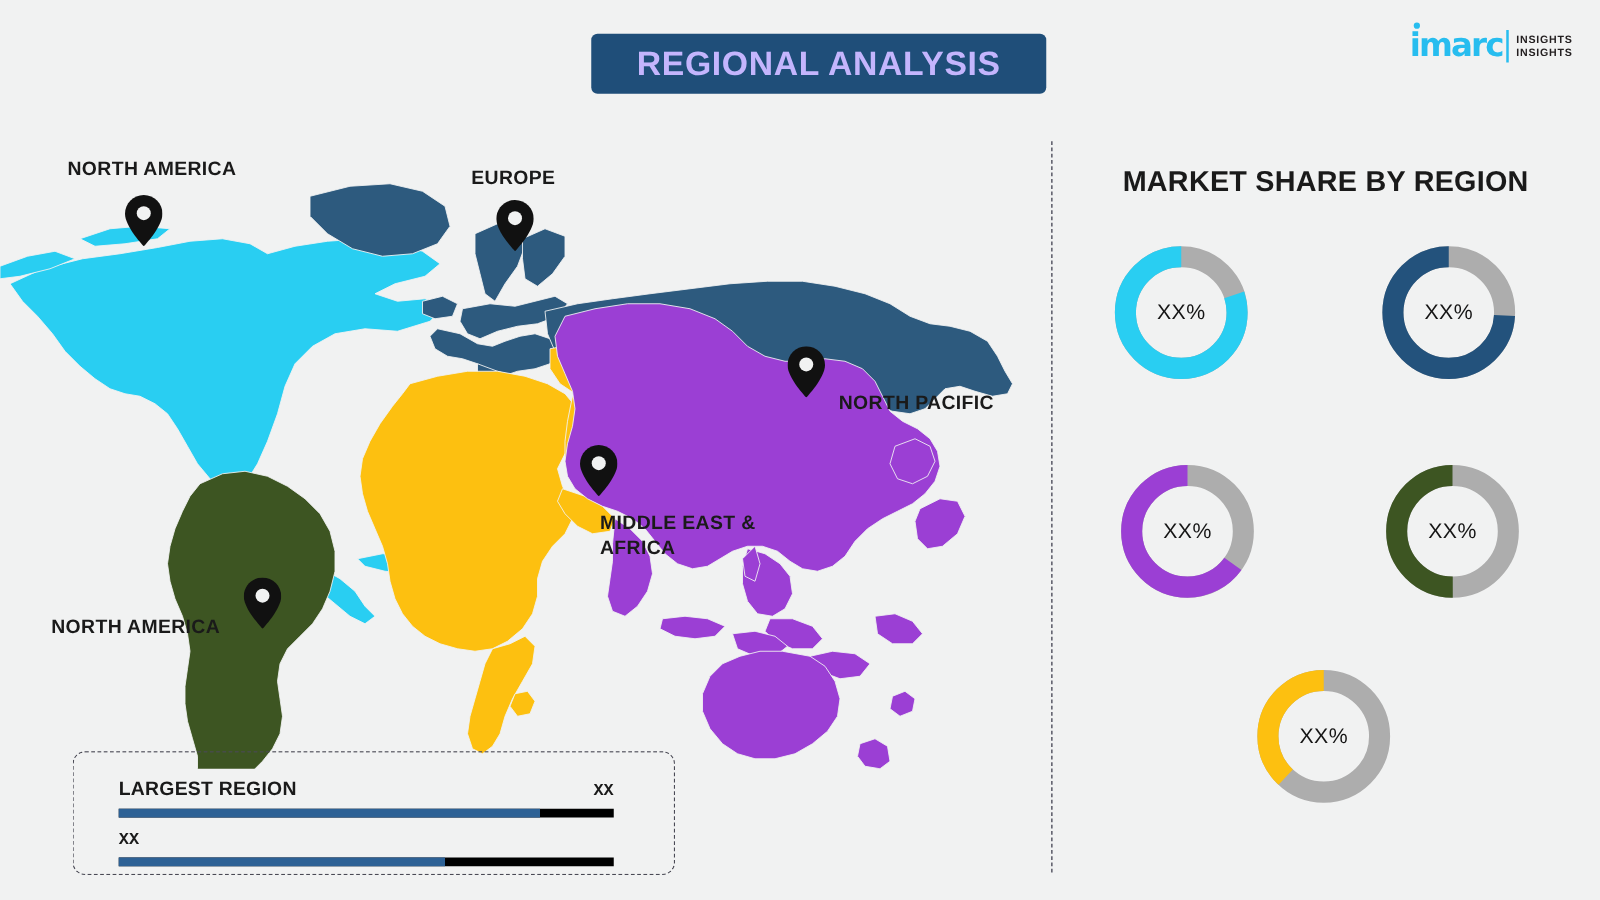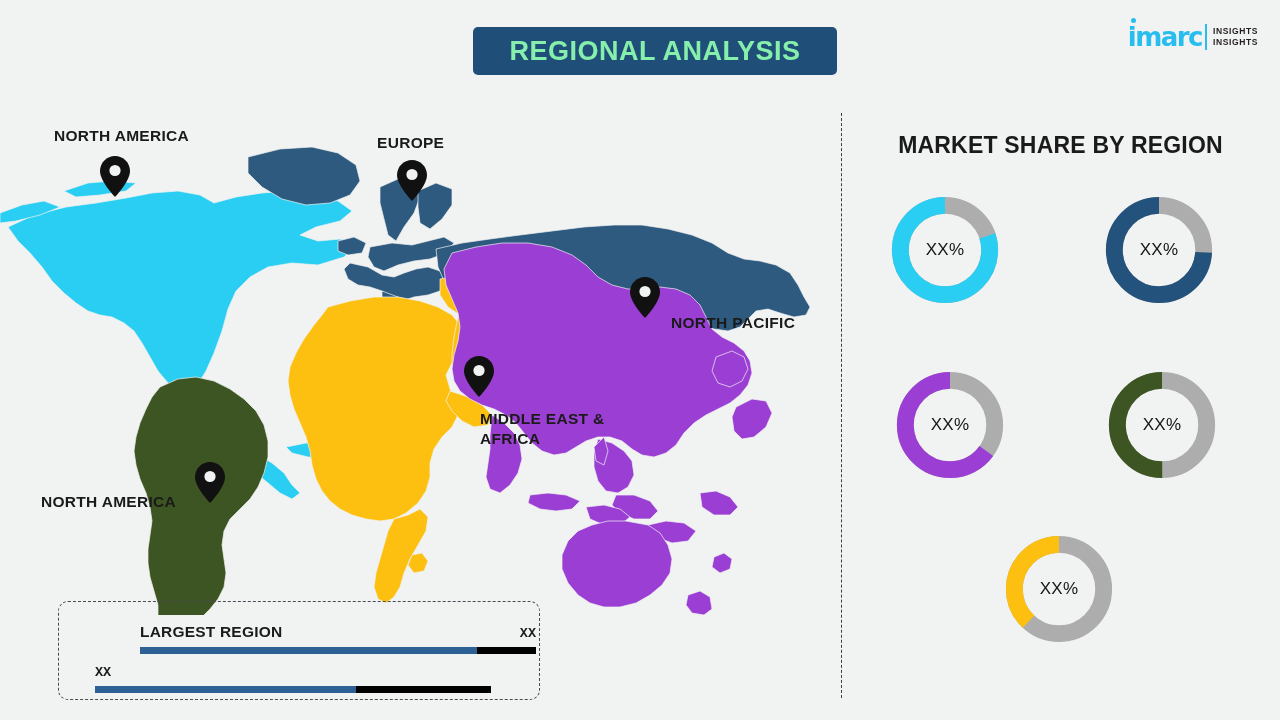--- a/index.html
+++ b/index.html
@@ -11,21 +11,21 @@
   }
   #root { position:relative; width:1280px; height:720px; background:#f1f2f2; }
 
   
   .title-banner{
     position:absolute; left:473px; top:27px; width:364px; height:48px;
     background:#1f4e79; border-radius:5px;
     display:flex; align-items:center; justify-content:center;
   }
   .title-banner .title-text{
-    color:#86efac; font-size:27px; font-weight:bold; letter-spacing:.5px;
+    color:#c4b5fd; font-size:27px; font-weight:bold; letter-spacing:.5px;
     white-space:nowrap;
   }
 
   
   .logo{ position:absolute; right:22px; top:24px; display:flex; align-items:center; }
   .logo-mark{ font-size:26px; font-weight:bold; color:#27BDEF; line-height:1;
               letter-spacing:-1.5px; position:relative; font-family:"DejaVu Sans", sans-serif;}
   .logo-dot{ position:absolute; left:3px; top:-6px; width:5px; height:5px;
              border-radius:50%; background:#27BDEF; }
   .logo-bar{ width:2px; height:26px; background:#27BDEF; margin:0 6px 0 3px; }
@@ -61,21 +61,21 @@
   .pin-ap{ left:630px; top:277px; }
   .pin-mea{ left:464px; top:356px; }
   .pin-la{ left:195px; top:462px; }
 
   
   .legend-box{
     position:absolute; left:58px; top:601px; width:482px; height:99px;
     border:1.6px dashed #4a4a55; border-radius:10px; background:transparent;
   }
   .legend-row{ position:absolute; left:36px; width:396px; }
-  .legend-row.r1{ top:21px;margin-left:45px; }
+  .legend-row.r1{ top:21px; }
   .legend-row.r2{ top:63px; }
   .legend-head{ display:flex; align-items:baseline; justify-content:space-between; }
   .legend-name{ font-size:15.5px; font-weight:bold; color:#1a1a1a; letter-spacing:.2px; }
   .legend-val{ font-size:13.5px; font-weight:bold; color:#1a1a1a;font-family:Liberation Mono, monospace; }
   .legend-track{ position:relative; margin-top:6px; height:7px; background:#000000; width:100%; }
   .legend-fill{ position:absolute; left:0; top:0; height:100%; background:#2d6195; }
 
   
   .panel-title{
     position:absolute; left:841px; top:132px; width:439px;

